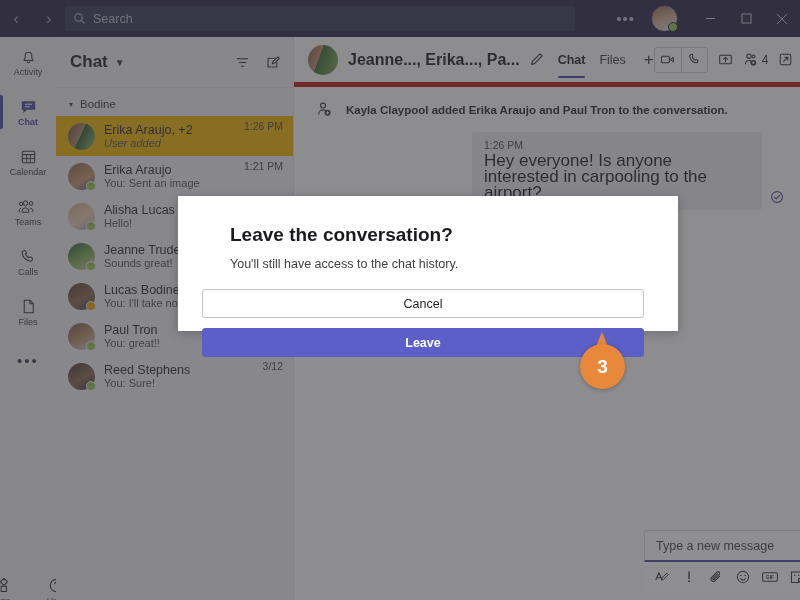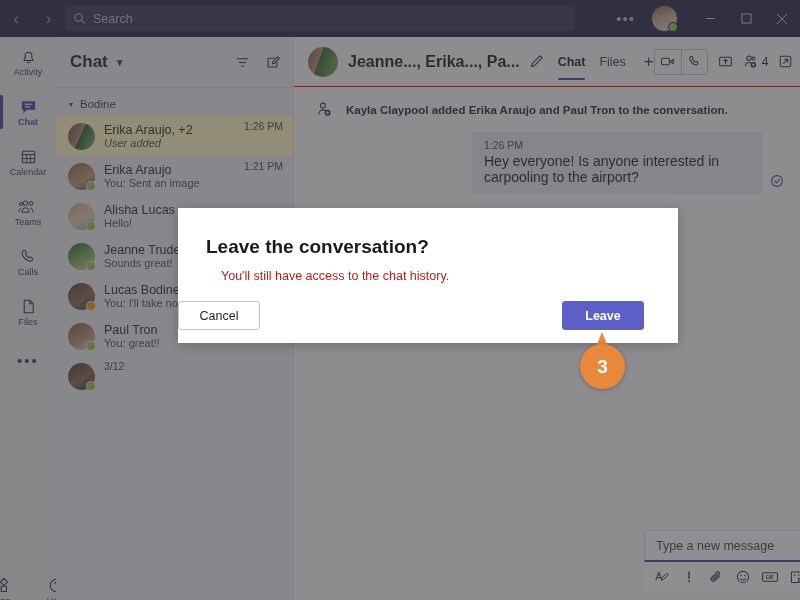--- a/index.html
+++ b/index.html
@@ -72,37 +72,37 @@
   .chev { margin-left: 7px; color: #3c3c43; font-size: 10px; }
   .list-head-icons { margin-left: auto; display: flex; gap: 16px; align-items: center; color: #3c3c43; }
   .list-sep { height: 1px; background: #dcdce0; margin: 0 0 0 0; }
   .recent-row { display: flex; align-items: center; gap: 7px; padding: 10px 0 6px 13px; }
   .recent-row .tri { font-size: 8px; color: #4a4a52; }
   .recent-row .txt { font-size: 11.5px; color: #3d3d45; }
 
   .chat-item {
     display: flex; align-items: center; height: 40px; padding: 0 10px 0 12px; gap: 9px; cursor: pointer;
   }
-  .chat-item.sel { background: #fef9c3; }
+  .chat-item.sel { background: #eab308; }
   .ava { width: 27px; height: 27px; border-radius: 50%; position: relative; flex: 0 0 27px; }
   .ava .dot {
     position: absolute; right: -1px; bottom: -1px; width: 10px; height: 10px; border-radius: 50%;
     border: 1.5px solid #ebebef;
   }
   .ava .dot.available { background: #92c353; }
   .ava .dot.away { background: #e8a200; }
   .ci-text { min-width: 0; flex: 1; }
   .ci-name { font-size: 12.5px; color: #2b2b30; line-height: 14px; white-space: nowrap; overflow: hidden; text-overflow: ellipsis; }
   .ci-sub { font-size: 11px; color: #52525c; line-height: 13px; white-space: nowrap; overflow: hidden; text-overflow: ellipsis; }
   .ci-sub.italic { font-style: italic; }
   .ci-time { font-size: 10.5px; color: #4b4b55; flex: 0 0 auto; align-self: flex-start; padding-top: 4px; }
 
   
   .main { position: absolute; top: 37px; left: 294px; width: 506px; height: 563px; background: #f5f5f7; }
-  .main-head { height: 50px; display: flex; align-items: center; padding: 0 16px 0 14px; border-bottom: 1px solid #b91c1c; }
+  .main-head { height: 50px; display: flex; align-items: center; padding: 0 16px 0 14px; border-bottom: 5px solid #b91c1c; }
   .grp-ava {
     width: 30px; height: 30px; border-radius: 50%; flex: 0 0 30px;
     background: linear-gradient(110deg,#7a5f4a 0%,#b9906d 38%,#3f6b3a 39%,#7fae5c 100%);
   }
   .grp-name { font-size: 16px; font-weight: 700; color: #1f1f23; margin-left: 10px; white-space: nowrap; }
   .hd-icon { color: #33333c; display: flex; align-items: center; }
   .pencil { margin-left: 9px; }
   .tabs { display: flex; align-items: center; margin-left: 14px; gap: 14px; height: 50px; }
   .tab { font-size: 12.5px; color: #3a3a44; height: 50px; display: flex; align-items: center; position: relative; cursor: pointer; }
   .tab.active { color: #23232a; font-weight: 600; }
@@ -117,41 +117,41 @@
   .ppl { display: flex; align-items: center; gap: 3px; color: #2f2f38; font-size: 12px; }
 
   .msgs { padding: 14px 16px 0 14px; }
   .sysrow { display: flex; align-items: center; gap: 13px; padding: 0 0 14px 8px; }
   .sysrow .txt { font-size: 11.5px; color: #2b2b33; font-weight: 600; }
   .bubble-wrap { display: flex; justify-content: flex-end; align-items: flex-end; gap: 8px; }
   .bubble {
     background: #e6e6ec; border-radius: 3px; padding: 7px 11px 9px 12px; max-width: 290px;
   }
   .bubble .time { font-size: 10.5px; color: #4c4c57; margin-bottom: 2px; }
-  .bubble .body { font-size: 14px; color: #1f1f26; line-height: 16px; }
+  .bubble .body { font-size: 17px; color: #1f1f26; line-height: 16px; }
   .seen { color: #4a4a8e; margin-bottom: 2px; }
 
   
   .compose { position: absolute; left: 350px; bottom: 8px; width: 390px; background: #fafafb; }
   .compose-in {
     border: 1px solid #d5d5da; border-bottom: 2px solid #4b4ba3; border-radius: 3px 3px 0 0;
     height: 32px; display: flex; align-items: center; padding: 0 11px; background: #fafafb;
   }
   .compose-in .ph { font-size: 12.5px; color: #46464f; }
   .compose-bar { display: flex; align-items: center; height: 30px; padding: 0 6px; gap: 4px; color: #33333c; }
   .cb { width: 23px; height: 26px; display: flex; align-items: center; justify-content: center; cursor: pointer; }
 
   
   .dialog {
-    position: absolute; left: 178px; top: 208px; width: 500px; height: 135px;
-    background: #ffffff; z-index: 60; box-shadow: 0 2px 10px rgba(0,0,0,0.22);
+    position: absolute; left: 178px; top: 196px; width: 500px; height: 135px;
+    background: #ffffff; z-index: 60; box-shadow: 0 2px 10px rgba(0,0,0,0.22); padding-left: 24px;
   }
   .dlg-title { font-size: 19px; font-weight: 700; color: #1b1b1f; padding: 28px 0 0 28px; }
-  .dlg-body { font-size: 12.5px; color: #b91c1c; padding: 11px 0 0 28px; margin-left: 15px; }
-  .dlg-actions { display: flex; justify-content: space-between; gap: 10px; padding: 18px 34px 0 0; }
+  .dlg-body { font-size: 12.5px; color: #404040; padding: 11px 0 0 28px; }
+  .dlg-actions { display: flex; justify-content: flex-end; gap: 10px; padding: 18px 34px 0 0; flex-direction: column; }
   .btn {
     min-width: 82px; height: 29px; font-size: 12.5px; border-radius: 3px; cursor: pointer;
     display: flex; align-items: center; justify-content: center;
   }
   .btn.secondary { background: #ffffff; border: 1px solid #c3c3c9; color: #1f1f25; }
   .btn.primary { background: #5b5fc7; border: 1px solid #5b5fc7; color: #ffffff; font-weight: 600; }
 
   
   .pin { position: absolute; left: 580px; top: 332px; width: 45px; height: 57px; z-index: 70; }
   .pin .num {
@@ -359,20 +359,24 @@
             <div class="ci-text">
               <div class="ci-name">Paul Tron</div>
               <div class="ci-sub">You: great!!</div>
             </div>
             <div class="ci-time"></div>
           </div>
           <div class="chat-item">
             <div class="ava" style="background: linear-gradient(150deg, rgb(74, 56, 48) 0%, rgb(138, 106, 82) 55%, rgb(47, 59, 74) 100%);">
               <span class="dot available"></span>
             </div>
+            <div class="ci-text">
+              <div class="ci-name">Reed Stephens</div>
+              <div class="ci-sub">You: Sure!</div>
+            </div>
             <div class="ci-time">3/12</div>
           </div>
         </div>
     </div>
 
     <div class="main">
       <div class="main-head">
         <div class="grp-ava"></div>
         <span class="grp-name">Jeanne..., Erika..., Pa...</span>
         <span class="hd-icon pencil">

